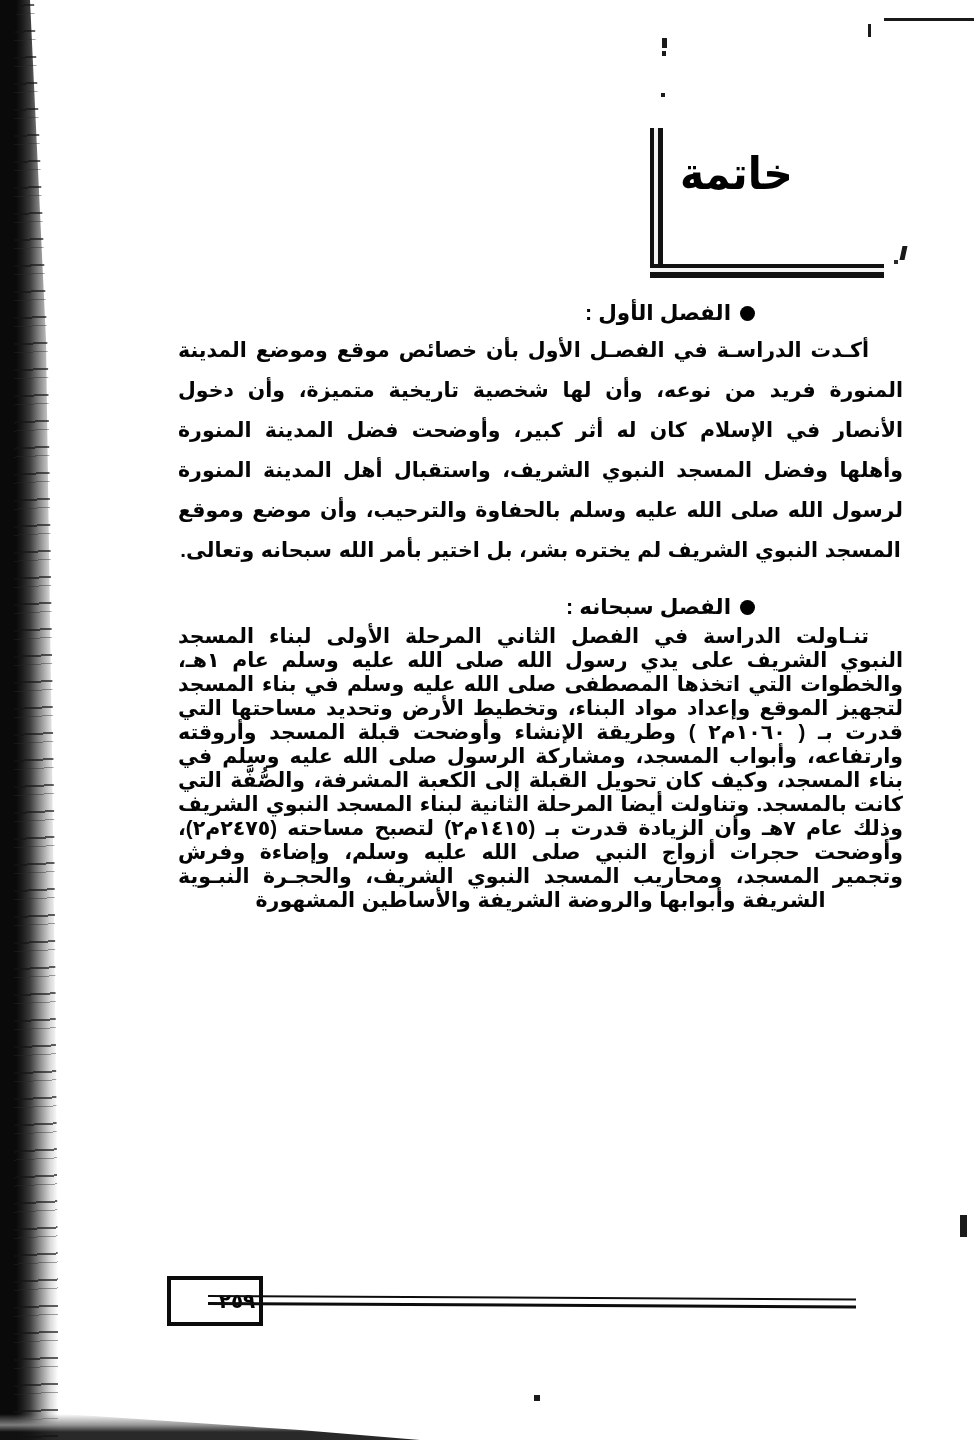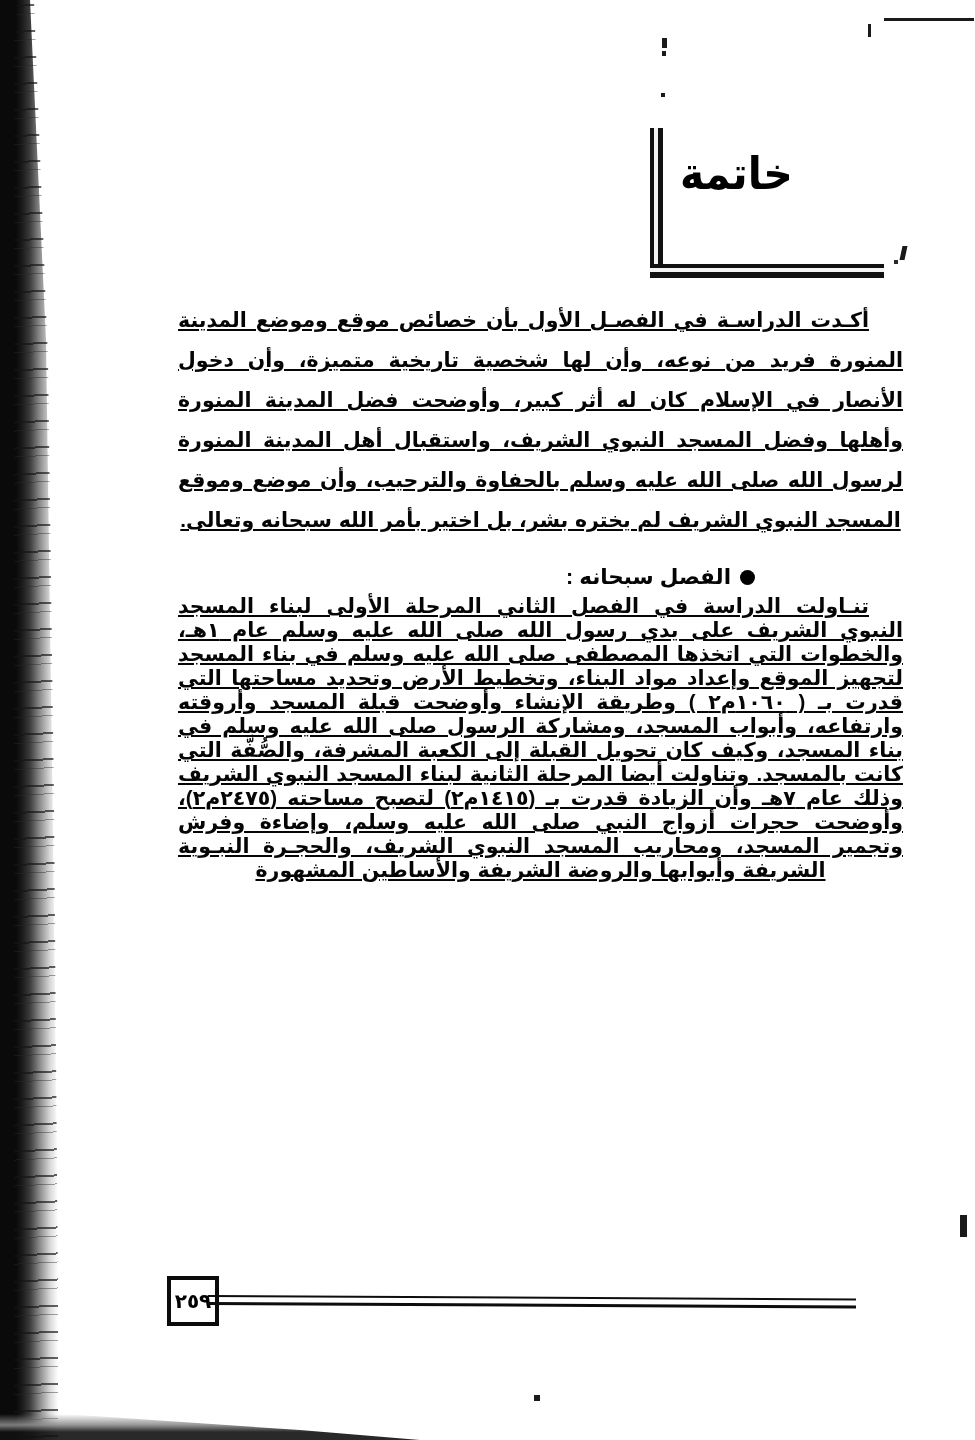--- a/index.html
+++ b/index.html
@@ -179,21 +179,21 @@
   .bullet {
     width: 15px;
     height: 15px;
     background: #000;
     border-radius: 50%;
     flex: 0 0 auto;
     display: inline-block;
   }
   .section-head .head-text { letter-spacing: .4px; }
 
-  .para.first-indent { text-indent: 34px; text-decoration: underline; }
+  .para.first-indent { text-indent: 34px; }
 
   .chap2 .para { line-height: 24px; }
 
   
   .footer {
     position: absolute;
     left: 0;
     right: 0;
     top: 1276px;
     height: 60px;
@@ -206,20 +206,21 @@
     height: 42px;
     border: 4px solid #0b0b0b;
     display: flex;
     align-items: center;
     justify-content: center;
     font-family: "Liberation Sans", "DejaVu Sans", sans-serif;
     font-size: 20px;
     font-weight: bold;
     color: #000;
     background: #fff;
+    padding-left: 44px;
   }
   .footer-rule {
     position: absolute;
     left: 208px;
     top: 19px;
     width: 648px;
     height: 11px;
   }
   .footer-rule i {
     position: absolute;
@@ -257,20 +258,24 @@
     <div class="frame-h"></div>
     <div class="frame-tick"></div>
     <div class="frame-dot"></div>
     <div class="chapter-title">خاتمة</div>
   </div>
 
   <div class="body-col">
 
 
     <div class="section chap1">
+      <h2 class="section-head">
+        <span class="bullet"></span>
+        <span class="head-text">الفصل الأول :</span>
+      </h2>
       <p class="para first-indent">أكـدت الدراسـة في الفصـل الأول بأن خصائص موقع وموضع المدينة المنورة فريد من نوعه، وأن لها شخصية تاريخية متميزة، وأن دخول الأنصار في الإسلام كان له أثر كبير، وأوضحت فضل المدينة المنورة وأهلها وفضل المسجد النبوي الشريف، واستقبال أهل المدينة المنورة لرسول الله صلى الله عليه وسلم بالحفاوة والترحيب، وأن موضع وموقع المسجد النبوي الشريف لم يختره بشر، بل اختير بأمر الله سبحانه وتعالى.</p>
     </div>
 
     <div class="section chap2" style="margin-top:24px;">
       <h2 class="section-head">
         <span class="bullet"></span>
         <span class="head-text">الفصل سبحانه :</span>
       </h2>
       <p class="para first-indent">تنـاولت الدراسة في الفصل الثاني المرحلة الأولى لبناء المسجد النبوي الشريف على يدي رسول الله صلى الله عليه وسلم عام ١هـ، والخطوات التي اتخذها المصطفى صلى الله عليه وسلم في بناء المسجد لتجهيز الموقع وإعداد مواد البناء، وتخطيط الأرض وتحديد مساحتها التي قدرت بـ ( ١٠٦٠م٢ ) وطريقة الإنشاء وأوضحت قبلة المسجد وأروقته وارتفاعه، وأبواب المسجد، ومشاركة الرسول صلى الله عليه وسلم في بناء المسجد، وكيف كان تحويل القبلة إلى الكعبة المشرفة، والصُّفَّة التي كانت بالمسجد. وتناولت أيضا المرحلة الثانية لبناء المسجد النبوي الشريف وذلك عام ٧هـ وأن الزيادة قدرت بـ (١٤١٥م٢) لتصبح مساحته (٢٤٧٥م٢)، وأوضحت حجرات أزواج النبي صلى الله عليه وسلم، وإضاءة وفرش وتجمير المسجد، ومحاريب المسجد النبوي الشريف، والحجـرة النبـوية الشريفة وأبوابها والروضة الشريفة والأساطين المشهورة</p>
     </div>

